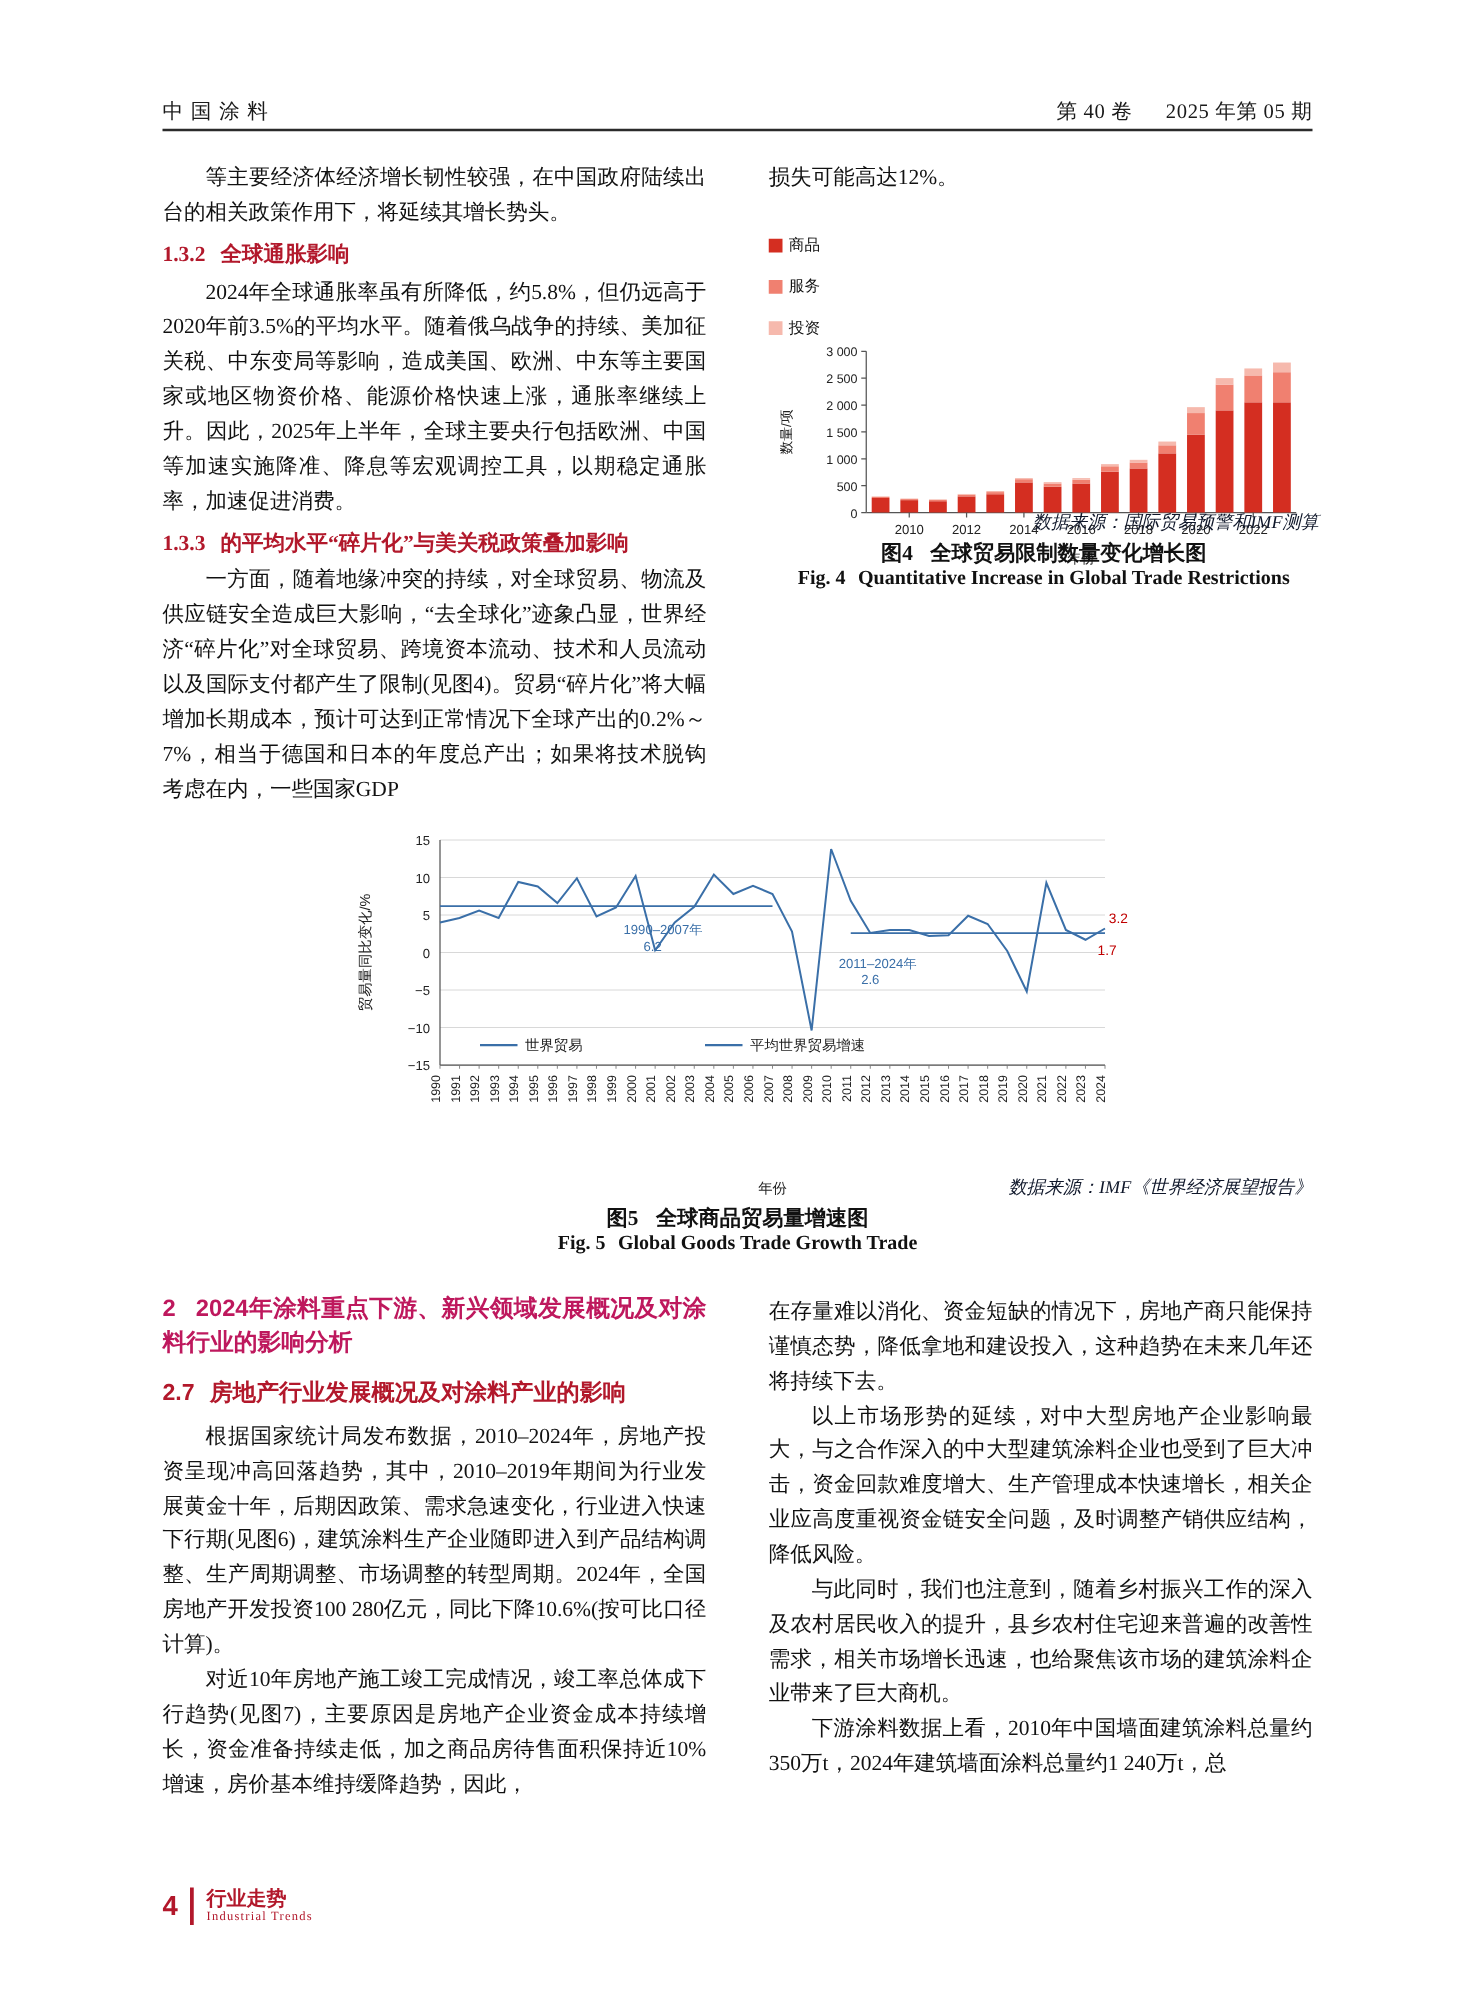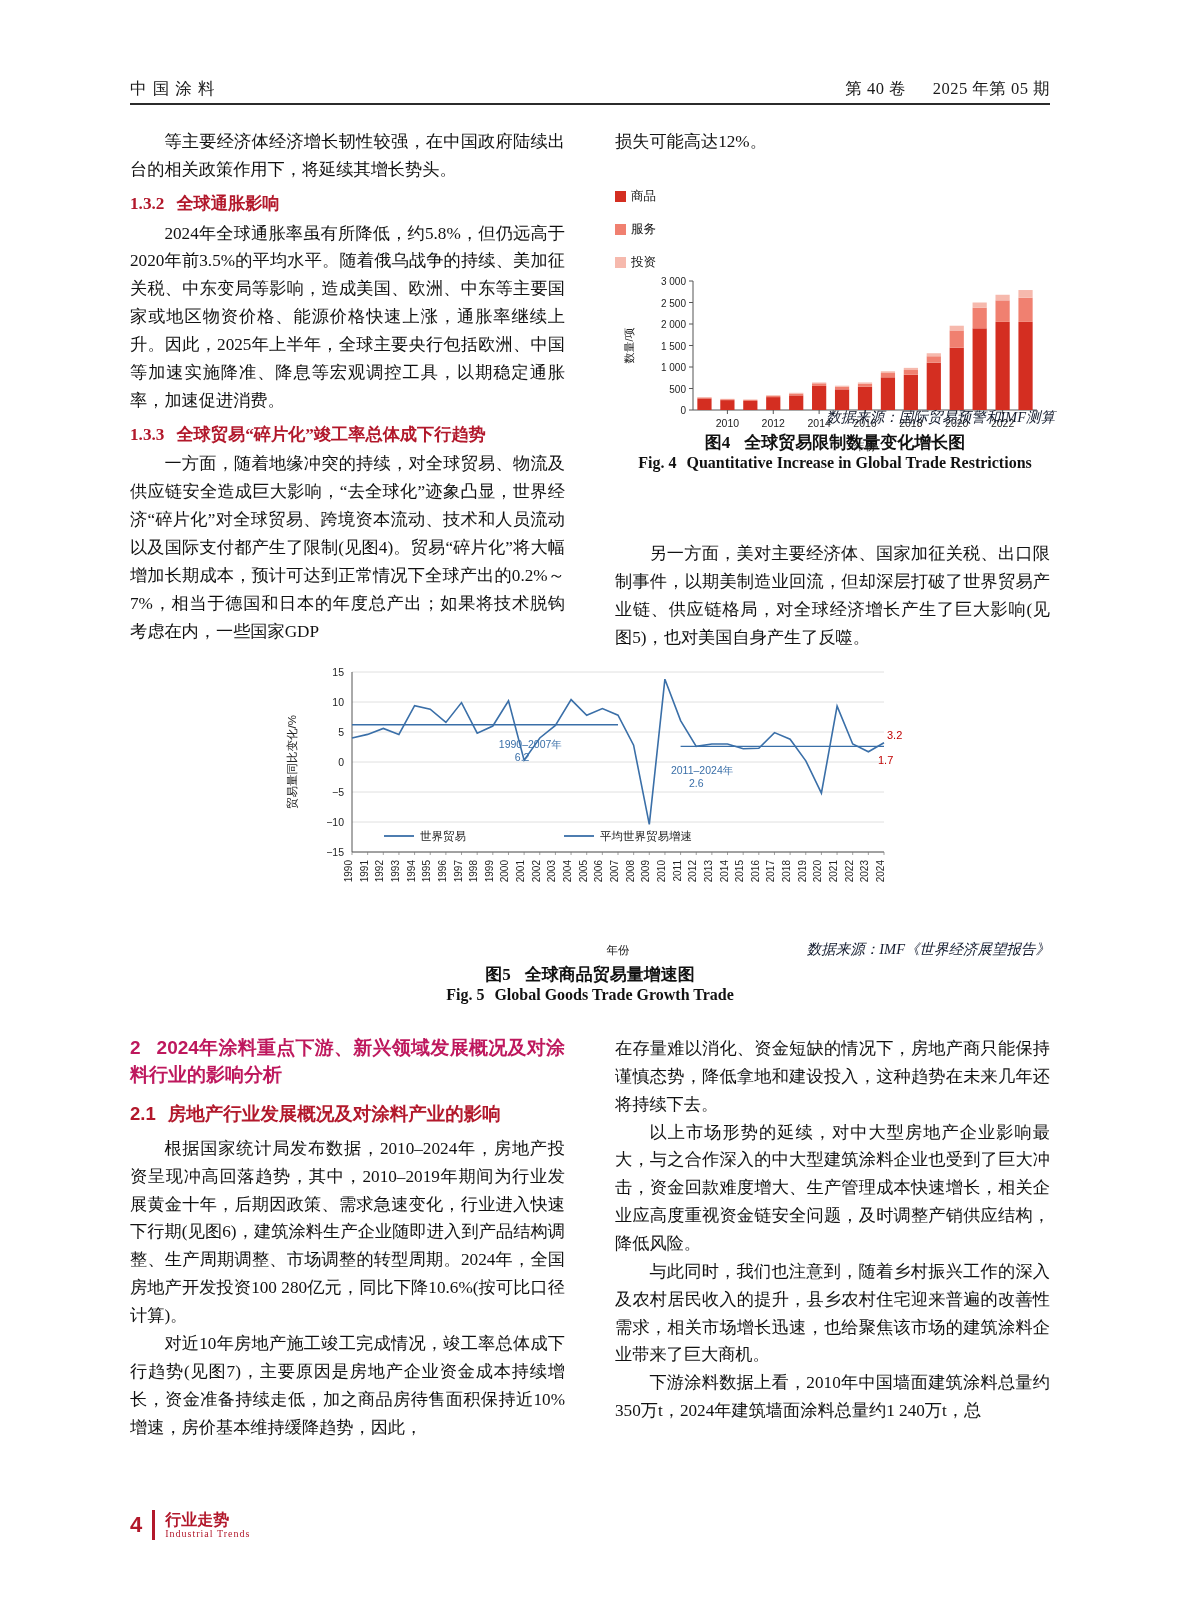--- a/index.html
+++ b/index.html
@@ -89,21 +89,21 @@
   </div>
   <div class="runhead-rule"></div>
 
   <div class="col left" style="top:128px;">
     <p>等主要经济体经济增长韧性较强，在中国政府陆续出台的相关政策作用下，将延续其增长势头。</p>
     <div class="h3">
       <span class="num">1.3.2</span><span>全球通胀影响</span>
     </div>
     <p>2024年全球通胀率虽有所降低，约5.8%，但仍远高于2020年前3.5%的平均水平。随着俄乌战争的持续、美加征关税、中东变局等影响，造成美国、欧洲、中东等主要国家或地区物资价格、能源价格快速上涨，通胀率继续上升。因此，2025年上半年，全球主要央行包括欧洲、中国等加速实施降准、降息等宏观调控工具，以期稳定通胀率，加速促进消费。</p>
     <div class="h3">
-      <span class="num">1.3.3</span><span>全球贸易“碎片化”竣工率总体成下行趋势</span>
+      <span class="num">1.3.3</span><span>的平均水平“碎片化”与美关税政策叠加影响</span>
     </div>
     <p>一方面，随着地缘冲突的持续，对全球贸易、物流及供应链安全造成巨大影响，“去全球化”迹象凸显，世界经济“碎片化”对全球贸易、跨境资本流动、技术和人员流动以及国际支付都产生了限制(见图4)。贸易“碎片化”将大幅增加长期成本，预计可达到正常情况下全球产出的0.2%～7%，相当于德国和日本的年度总产出；如果将技术脱钩考虑在内，一些国家GDP</p>
   </div>
 
   <div class="col right" style="top:128px;">
     <p class="noind">损失可能高达12%。</p>
   </div>
 
   <div class="fig4">
     <div class="legend4">
@@ -204,23 +204,20 @@
   <div style="position:absolute; left:615px; top:408px; width:440px;">
     <div class="src">数据来源：国际贸易预警和IMF测算</div>
     <div class="figcap-cn">
       <span class="lbl">图4</span><span>全球贸易限制数量变化增长图</span>
     </div>
     <div class="figcap-en">
       <span class="lbl">Fig. 4</span><span>Quantitative Increase in Global Trade Restrictions</span>
     </div>
   </div>
 
-  <div class="col right" style="top:540px;">
-    <p>另一方面，美对主要经济体、国家加征关税、出口限制事件，以期美制造业回流，但却深层打破了世界贸易产业链、供应链格局，对全球经济增长产生了巨大影响(见图5)，也对美国自身产生了反噬。</p>
-  </div>
 
   <div class="fig5wrap">
     <svg id="svg-fig5" width="640" height="300" viewBox="0 0 640 300">
         <line x1="72" y1="192" x2="604" y2="192" stroke="#d8d8d8" stroke-width="0.8"></line>
         <text x="64" y="196" text-anchor="end" font-size="10.5" fill="#222">−15</text>
         <line x1="72" y1="162" x2="604" y2="162" stroke="#d8d8d8" stroke-width="0.8"></line>
         <text x="64" y="166" text-anchor="end" font-size="10.5" fill="#222">−10</text>
         <line x1="72" y1="132" x2="604" y2="132" stroke="#d8d8d8" stroke-width="0.8"></line>
         <text x="64" y="136" text-anchor="end" font-size="10.5" fill="#222">−5</text>
         <line x1="72" y1="102" x2="604" y2="102" stroke="#d8d8d8" stroke-width="0.8"></line>
@@ -328,21 +325,21 @@
     <div class="figcap-en">
       <span class="lbl">Fig. 5</span><span>Global Goods Trade Growth Trade</span>
     </div>
   </div>
 
   <div class="col left" style="top:1035px;">
     <div class="h2">
       <span class="num">2</span><span>2024年涂料重点下游、新兴领域发展概况及对涂料行业的影响分析</span>
     </div>
     <div class="h2sub">
-      <span class="num">2.1</span><span>房地产行业发展概况及对涂料产业的影响</span>
+      <span class="num">2.7</span><span>房地产行业发展概况及对涂料产业的影响</span>
     </div>
     <p style="margin-top:6px;">根据国家统计局发布数据，2010–2024年，房地产投资呈现冲高回落趋势，其中，2010–2019年期间为行业发展黄金十年，后期因政策、需求急速变化，行业进入快速下行期(见图6)，建筑涂料生产企业随即进入到产品结构调整、生产周期调整、市场调整的转型周期。2024年，全国房地产开发投资100 280亿元，同比下降10.6%(按可比口径计算)。</p>
     <p>对近10年房地产施工竣工完成情况，竣工率总体成下行趋势(见图7)，主要原因是房地产企业资金成本持续增长，资金准备持续走低，加之商品房待售面积保持近10%增速，房价基本维持缓降趋势，因此，</p>
   </div>
 
   <div class="col right" style="top:1035px;">
     <p class="noind">在存量难以消化、资金短缺的情况下，房地产商只能保持谨慎态势，降低拿地和建设投入，这种趋势在未来几年还将持续下去。</p>
     <p>以上市场形势的延续，对中大型房地产企业影响最大，与之合作深入的中大型建筑涂料企业也受到了巨大冲击，资金回款难度增大、生产管理成本快速增长，相关企业应高度重视资金链安全问题，及时调整产销供应结构，降低风险。</p>
     <p>与此同时，我们也注意到，随着乡村振兴工作的深入及农村居民收入的提升，县乡农村住宅迎来普遍的改善性需求，相关市场增长迅速，也给聚焦该市场的建筑涂料企业带来了巨大商机。</p>
     <p>下游涂料数据上看，2010年中国墙面建筑涂料总量约350万t，2024年建筑墙面涂料总量约1 240万t，总</p>

